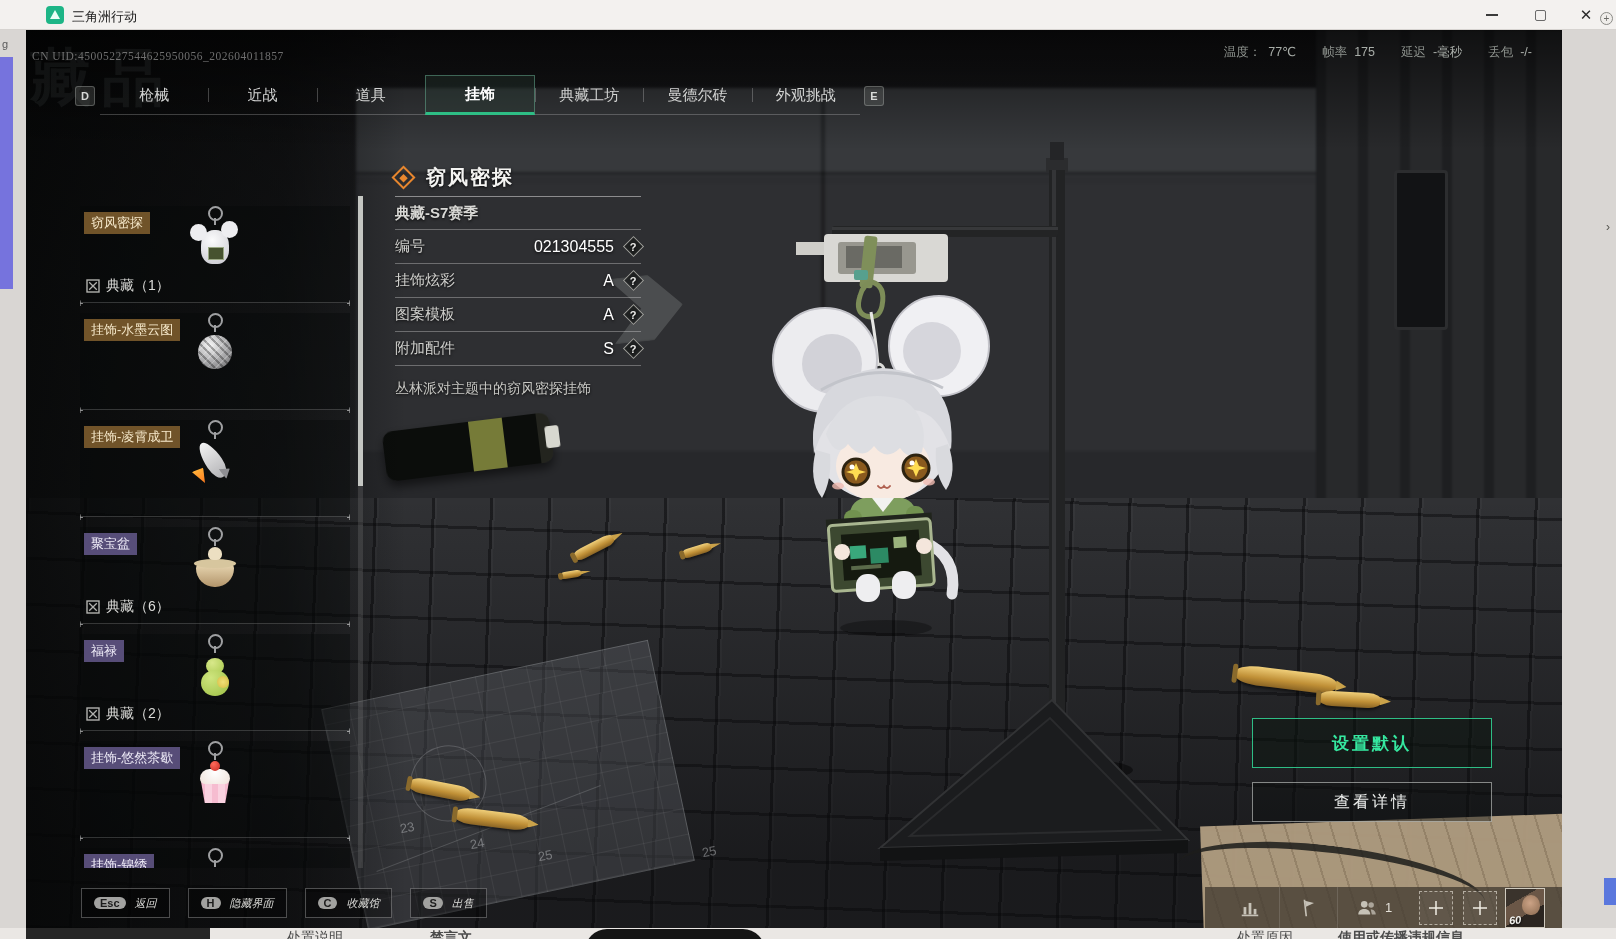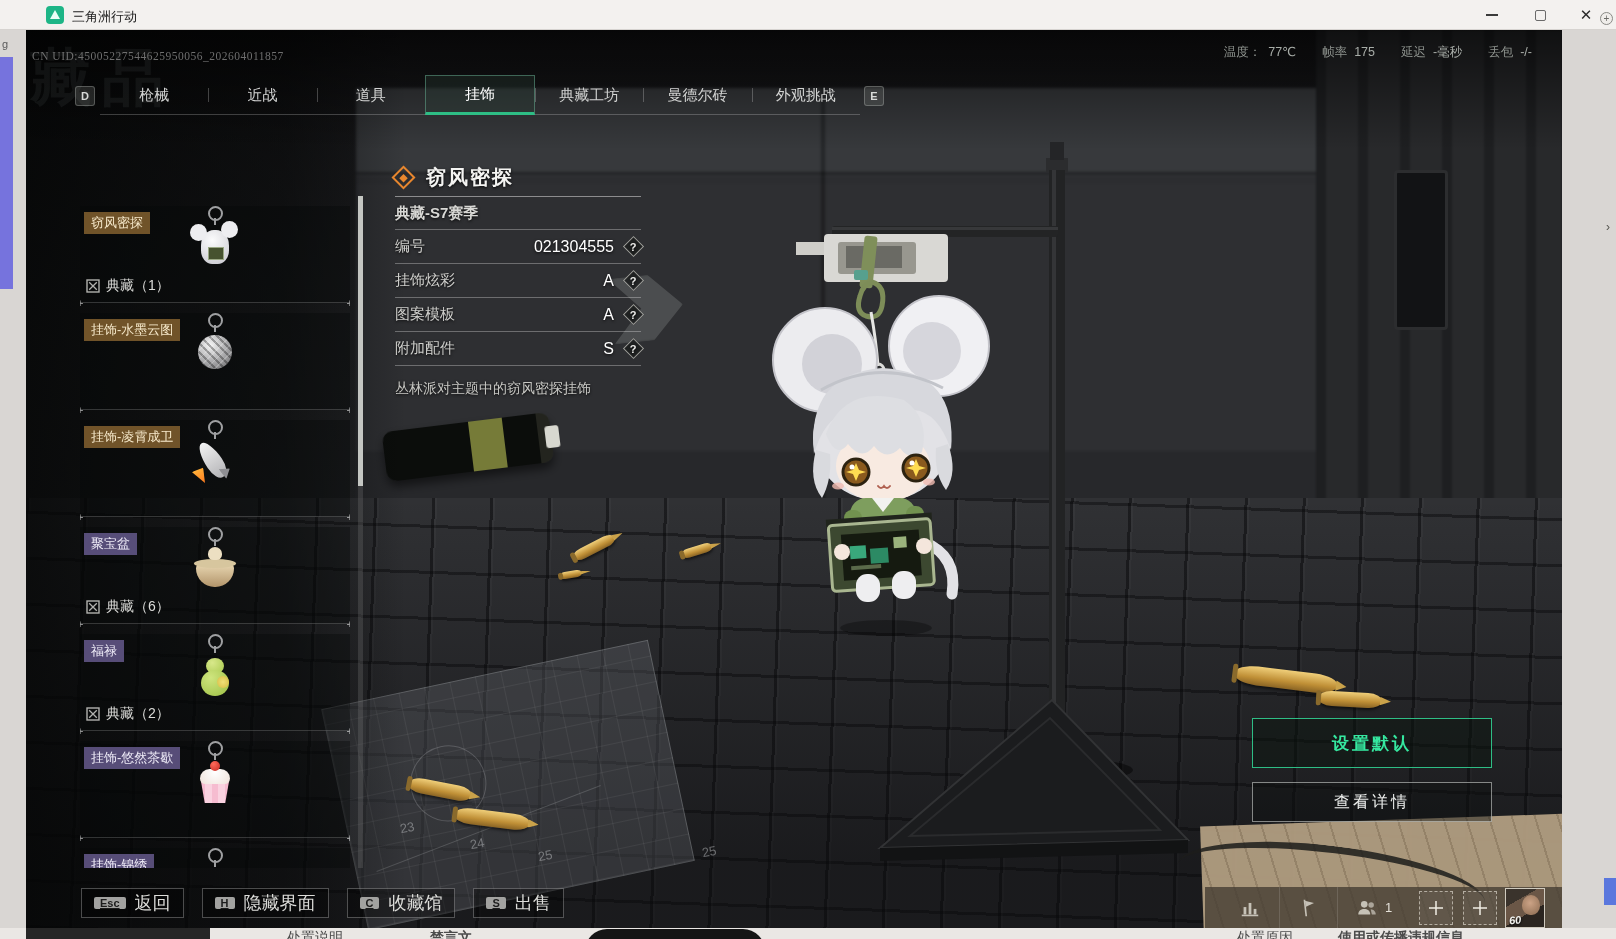--- a/index.html
+++ b/index.html
@@ -85,21 +85,21 @@
   .perf b{font-weight:normal;color:#a8ada8;margin-left:7px;}
   .watermark{position:absolute;left:4px;top:6px;font-size:62px;font-weight:bold;letter-spacing:10px;color:rgba(180,205,192,.07);z-index:2;}
 
   
   .keybadge{position:absolute;width:20px;height:20px;border-radius:3px;background:rgba(140,145,142,.22);border:1px solid rgba(205,210,206,.3);
     color:#d8dad8;font-size:11px;font-weight:bold;display:flex;align-items:center;justify-content:center;z-index:6;}
   .kb-d{left:49px;top:56px;} .kb-e{left:838px;top:56px;}
   .tabbar{position:absolute;left:74px;top:45px;width:760px;height:40px;display:flex;z-index:5;}
   .tab{position:relative;flex:1;display:flex;align-items:center;justify-content:center;font-size:15px;color:#d2d3d2;cursor:pointer;}
   .tab:not(:first-child)::before{content:"";position:absolute;left:0;top:13px;width:1px;height:14px;background:rgba(255,255,255,.24);}
-  .tab.active{background:rgba(42,66,55,.30);border:1px solid rgba(112,192,160,.45);border-bottom:3px solid #2ebd85;color:#fff;font-weight:normal;}
+  .tab.active{background:rgba(42,66,55,.30);border:1px solid rgba(112,192,160,.45);border-bottom:3px solid #2ebd85;color:#fff;font-weight:bold;}
   .tab.active::before{display:none;}
   .tab-underline{position:absolute;left:74px;top:84px;width:760px;height:1px;background:rgba(255,255,255,.22);z-index:4;}
 
   
   .filter-btn{position:absolute;left:54px;top:125px;width:270px;height:33px;z-index:6;display:flex;align-items:center;justify-content:center;gap:9px;
     background:rgba(8,10,10,.55);border:1px solid rgba(190,195,190,.45);color:#eceeec;font-size:15px;cursor:pointer;}
   .item-list{position:absolute;left:54px;top:166px;width:270px;height:672px;z-index:6;overflow:hidden;}
   .s-item{position:relative;width:100%;height:97px;background:rgba(6,7,8,.38);border-bottom:1px solid rgba(255,255,255,.18);cursor:pointer;}
   .s-item .tick{position:absolute;bottom:-7px;font-size:11px;color:rgba(255,255,255,.55);}
   .s-item .tick.tl{left:-3px;} .s-item .tick.tr{right:-3px;}
@@ -155,22 +155,22 @@
   .dropdown{position:absolute;left:1226px;top:125px;width:238px;height:33px;z-index:6;display:flex;align-items:center;
     background:rgba(12,14,14,.6);border:1px solid rgba(200,206,200,.5);color:#d6d9d5;font-size:15px;padding:0 14px;cursor:pointer;}
   .chev{margin-left:auto;width:9px;height:9px;border-right:2px solid #c5c8c4;border-bottom:2px solid #c5c8c4;transform:rotate(45deg) translateY(-2px);}
   .btn{position:absolute;left:1226px;width:240px;z-index:6;display:flex;align-items:center;justify-content:center;cursor:pointer;}
   .btn-primary{top:688px;height:50px;background:rgba(8,20,14,.45);border:1px solid #2ebd85;color:#35e8a0;font-size:17px;font-weight:bold;letter-spacing:3px;}
   .btn-secondary{top:752px;height:40px;background:rgba(14,16,16,.45);border:1px solid rgba(225,230,225,.55);color:#eceeec;font-size:16px;letter-spacing:3px;}
 
   
   .shortcuts{position:absolute;left:55px;top:858px;display:flex;gap:18px;z-index:6;}
   .sc{display:flex;align-items:center;gap:9px;height:30px;padding:0 12px;background:rgba(0,0,0,.35);border:1px solid rgba(255,255,255,.28);cursor:pointer;}
-  .sc .key{background:#a2a2a0;color:#1c1c1c;font-size:11px;font-weight:bold;border-radius:2px;padding:0 6px;text-decoration:underline;}
-  .sc .lbl{font-size:18px;color:#dcdcd9;}
+  .sc .key{background:#a2a2a0;color:#1c1c1c;font-size:11px;font-weight:bold;border-radius:8px;padding:0 6px;}
+  .sc .lbl{font-size:11px;color:#dcdcd9;font-style:italic;}
   .social{position:absolute;left:1179px;top:857px;width:357px;height:41px;background:rgba(66,59,49,.78);z-index:6;display:flex;align-items:center;}
   .cell{height:41px;display:flex;align-items:center;justify-content:center;border-left:1px solid rgba(255,255,255,.13);cursor:pointer;}
   .cell.chart{width:58px;} .cell.flag{width:58px;} .cell.team{width:72px;gap:6px;}
   .cell svg{opacity:.88;}
   .team-count{font-size:13px;color:#e4e0d8;}
   .pluscell{width:34px;height:34px;margin-left:10px;border:1px dashed rgba(235,230,220,.6);background:rgba(255,255,255,.05);position:relative;cursor:pointer;}
   .pluscell::before,.pluscell::after{content:"";position:absolute;background:rgba(240,236,228,.75);}
   .pluscell::before{left:50%;top:9px;width:2px;height:14px;margin-left:-1px;}
   .pluscell::after{left:9px;top:50%;width:14px;height:2px;margin-top:-1px;}
   .avatar{width:40px;height:40px;margin-left:8px;position:relative;border:1px solid #cfcabe;overflow:hidden;cursor:pointer;

